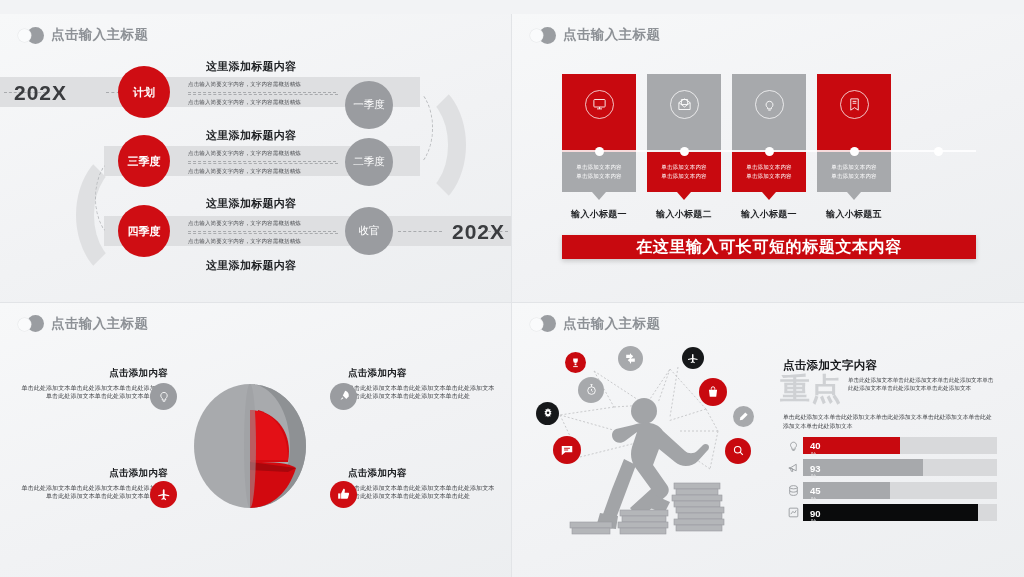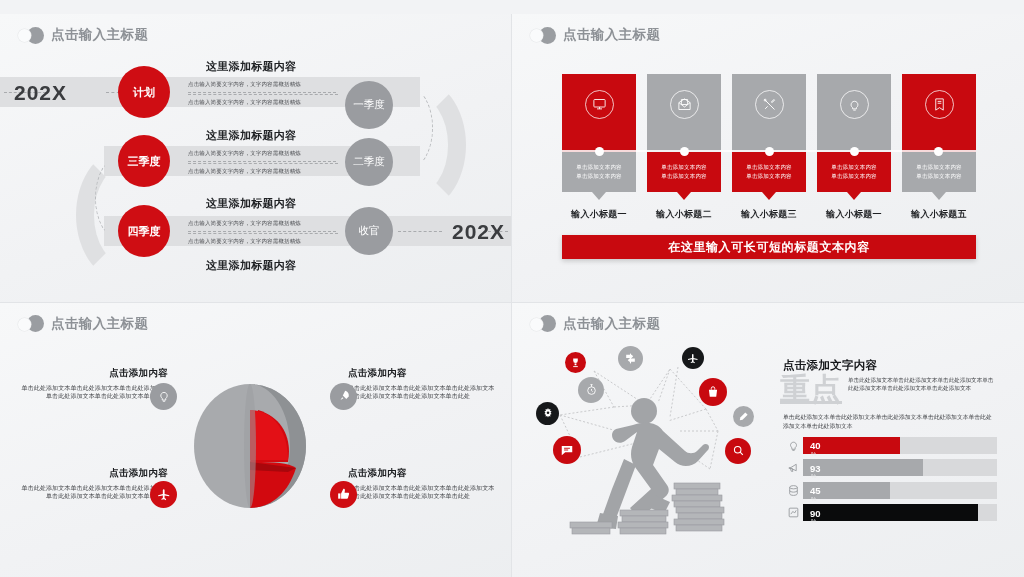--- a/index.html
+++ b/index.html
@@ -61,21 +61,21 @@
   .card .lbl{margin-top:16px;text-align:center;font-size:9px;font-weight:bold;color:#1f2124;letter-spacing:.3px;}
   .ico-ring{width:27px;height:27px;border-radius:50%;border:1px solid rgba(255,255,255,.75);
       display:flex;align-items:center;justify-content:center;}
   .ico-ring svg{display:block;}
   .conn{position:absolute;left:50px;top:136px;width:414px;height:2px;}
   .conn .bar{position:absolute;left:0;top:0;width:100%;height:1.5px;background:#ffffff;opacity:.85;}
   .conn .dot{position:absolute;top:-3.5px;width:9px;height:9px;border-radius:50%;background:#fff;}
   .banner{position:absolute;left:50px;top:221px;width:414px;height:24px;background:#c8090f;
       display:flex;align-items:center;justify-content:center;
       box-shadow:0 2px 5px rgba(0,0,0,.18);}
-  .banner span{font-size:12px;font-weight:bold;color:#fff;letter-spacing:.6px;}
+  .banner span{font-size:16px;font-weight:bold;color:#fff;letter-spacing:.6px;}
 
   
   .sphere-wrap{position:absolute;left:188px;top:360px;width:136px;height:136px;}
   .blk{position:absolute;width:150px;}
   .blk .t{font-size:9.5px;font-weight:bold;color:#1a1c1f;letter-spacing:.3px;}
   .blk .b{font-size:6px;color:#3f4145;line-height:1.45;margin-top:4px;letter-spacing:.1px;}
   .blk.right{text-align:left;}
   .blk.left{text-align:right;}
   .badge{position:absolute;width:27px;height:27px;border-radius:50%;display:flex;align-items:center;justify-content:center;}
   .badge.gray{background:#9a9ca0;}
@@ -202,38 +202,20 @@
           </span>
         </div>
         <div class="bot" style="background:#c8090f;">
           <span class="tx" style="color:#fff">单击添加文本内容</span>
           <span class="tx" style="color:#fff">单击添加文本内容</span>
           <span class="tip" style="border-top:8px solid #c8090f;"></span>
         </div>
         <div class="lbl">输入小标题二</div>
       </div>
 
-      <div class="card">
-        <div class="top" style="background:#a7a9ac;">
-          <span class="ico-ring">
-            <svg width="15" height="15" viewBox="0 0 24 24" fill="none" stroke="#fff" stroke-width="1.5">
-              <path d="M4 4l9 9M20 20l-7-7"></path>
-                <path d="M19 4l-4 4 1 1 4-4z"></path>
-                <path d="M5 19l4-4"></path>
-                <circle cx="5" cy="5" r="1.5"></circle>
-            </svg>
-          </span>
-        </div>
-        <div class="bot" style="background:#c8090f;">
-          <span class="tx" style="color:#fff">单击添加文本内容</span>
-          <span class="tx" style="color:#fff">单击添加文本内容</span>
-          <span class="tip" style="border-top:8px solid #c8090f;"></span>
-        </div>
-        <div class="lbl">输入小标题三</div>
-      </div>
 
       <div class="card">
         <div class="top" style="background:#a7a9ac;">
           <span class="ico-ring">
             <svg width="15" height="15" viewBox="0 0 24 24" fill="none" stroke="#fff" stroke-width="1.4">
               <path d="M9 17a5.5 5.5 0 116 0v2H9z"></path>
                 <path d="M10 21h4"></path>
             </svg>
           </span>
         </div>
@@ -435,21 +417,21 @@
         </svg>
     </div>
     <div class="nbadge" style="left:213px;top:135px;width:26px;height:26px;background:#c8090f;">
       <svg width="13" height="13" viewBox="0 0 24 24" fill="none" stroke="#fff" stroke-width="2">
           <circle cx="10.5" cy="10.5" r="6"></circle>
           <path d="M15 15l5 5"></path>
         </svg>
     </div>
 
     <div class="rtitle" style="left:271px;top:55px;">点击添加文字内容</div>
-    <div class="bigword" style="left:268px;top:71px;text-decoration:underline;">重点</div>
+    <div class="bigword" style="left:268px;top:71px;">重点</div>
     <div class="para1" style="left:336px;top:73px;width:148px;">单击此处添加文本单击此处添加文本单击此处添加文本单击此处添加文本单击此处添加文本单击此处添加文本</div>
     <div class="para2" style="left:271px;top:110px;width:213px;">单击此处添加文本单击此处添加文本单击此处添加文本单击此处添加文本单击此处添加文本单击此处添加文本</div>
 
     <div class="bars" style="left:271px;top:134px;width:214px;">
 
       <div class="barrow">
         <span class="bico">
           <svg width="13" height="13" viewBox="0 0 24 24" fill="none" stroke="#8f9296" stroke-width="1.5">
               <path d="M9 16a5.5 5.5 0 116 0v3H9z"></path>
               <path d="M10 21h4"></path>

